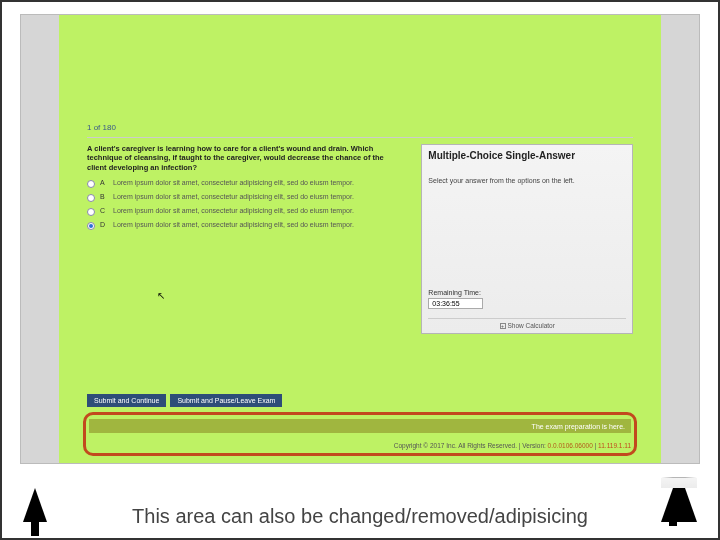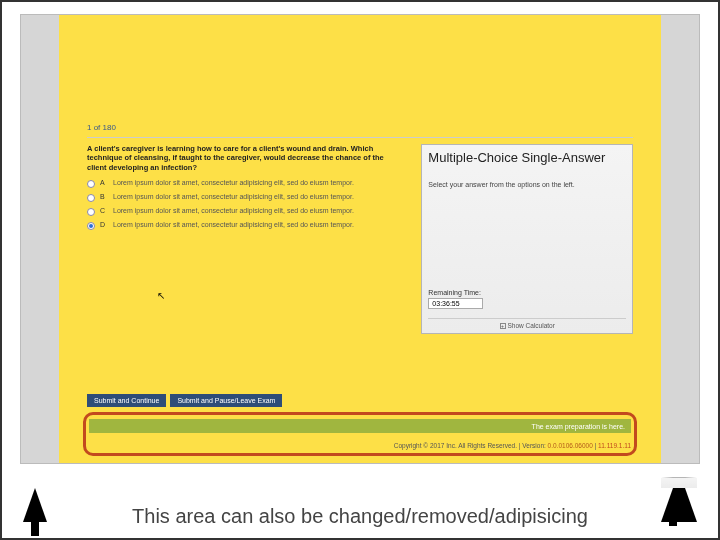--- a/index.html
+++ b/index.html
@@ -1,26 +1,26 @@
 <!DOCTYPE html>
 <html><head>
 <meta charset="utf-8">
 <style>
   *{box-sizing:border-box;margin:0;padding:0}
   body{font-family:Arial,Helvetica,sans-serif;background:#fff;width:720px;height:540px;overflow:hidden;position:relative}
   .slide{position:absolute;inset:0;border:2px solid #333}
   .screenshot-wrap{position:absolute;top:12px;left:18px;right:18px;height:450px;background:#fff;border:1px solid #bbb}
   .gray-bg{position:absolute;inset:0;background:#d6d6d6}
-  .app{position:absolute;left:38px;right:38px;top:0;bottom:0;background:#fde047}
+  .app{position:absolute;left:38px;right:38px;top:0;bottom:0;background:#bef264}
   .content{position:absolute;left:28px;right:28px;top:108px;bottom:40px}
   .progress{font-size:8px;color:#3a5a8a;padding-bottom:5px;border-bottom:1px solid #ccc;margin-bottom:6px}
   .main-row{display:flex;gap:28px}
   .left{flex:1.55}
   .right{flex:1;border:1px solid #b5b5b5;background:linear-gradient(#f4f4f4,#ececec);padding:5px 6px;position:relative;height:190px}
-  .right-title{font-size:13px;font-weight:normal;color:#222;margin-bottom:16px}
+  .right-title{font-size:10px;font-weight:bold;color:#222;margin-bottom:16px}
   .right-sub{font-size:7px;color:#444;line-height:1.25}
   .remaining{position:absolute;bottom:24px;left:6px;right:6px}
   .remaining-lbl{font-size:7px;color:#333;margin-bottom:2px}
   .remaining-val{font-size:7px;background:#fff;border:1px solid #aaa;padding:1px 3px;width:55px}
   .calc{position:absolute;bottom:4px;left:6px;right:6px;text-align:center;font-size:6.5px;color:#555;border-top:1px solid #ccc;padding-top:3px}
   .calc span.ico{display:inline-block;width:6px;height:6px;border:1px solid #888;margin-right:2px;vertical-align:middle;font-size:5px;line-height:5px;text-align:center}
   .question{font-size:7.5px;font-weight:bold;color:#222;line-height:1.25;margin-bottom:7px}
   .option{display:flex;align-items:flex-start;gap:5px;margin-bottom:5px}
   .radio{width:8px;height:8px;border:1px solid #88a;border-radius:50%;flex:none;margin-top:1px;position:relative;background:#fff}
   .radio.sel::after{content:"";position:absolute;inset:1px;border-radius:50%;background:#2d6fd6}

